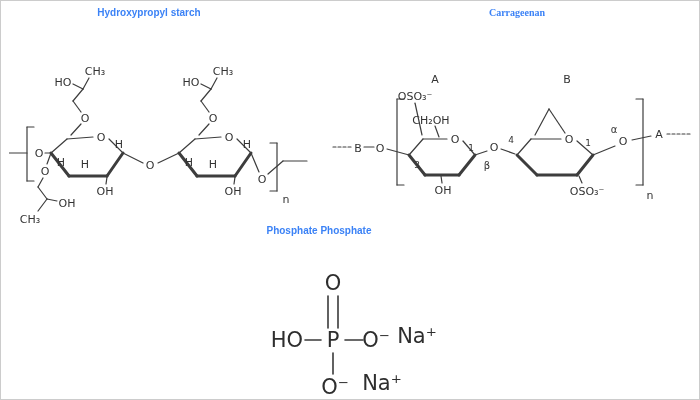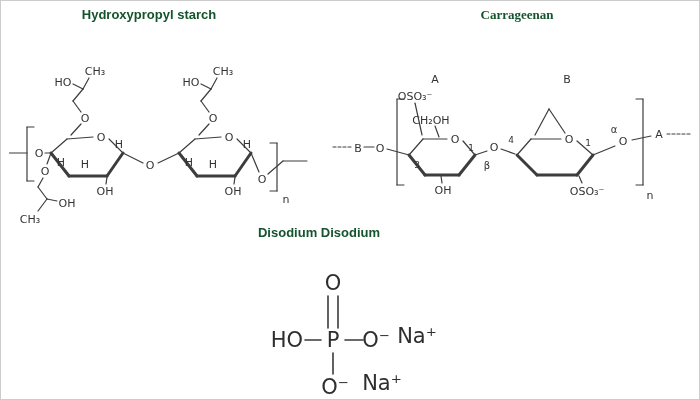--- a/index.html
+++ b/index.html
@@ -3,41 +3,41 @@
 <meta charset="utf-8">
 <style>
   * { margin:0; padding:0; box-sizing:border-box; }
   body { font-family:"Liberation Sans", sans-serif; background:#ffffff; }
   .canvas {
     position:relative; width:700px; height:400px;
     background:#ffffff; border:1px solid #cccccc; overflow:hidden;
   }
   .title {
     position:absolute; width:200px; text-align:center;
-    font-size:13px; font-weight:bold; color:#14532d;
+    font-size:10px; font-weight:bold; color:#3b82f6;
     font-family:"Liberation Sans", sans-serif;
   }
   svg.struct { position:absolute; }
   svg text {
     font-family:"DejaVu Sans", sans-serif;
     fill:#333333; text-anchor:middle; dominant-baseline:central;
   }
   svg text.lbl   { font-size:11px; }
   svg text.num   { font-size:9px;  }
   svg text.greek { font-size:10px; }
   svg.phos text  { font-size:21px; fill:#2e2e2e; }
 </style>
 </head>
 <body>
 
 <div class="canvas">
 
   <div class="title" style="left:48px; top:6px;">Hydroxypropyl starch</div>
   <div class="title" style="left:416px; top:6px;font-family:Liberation Serif, serif;">Carrageenan</div>
-  <div class="title" style="left:218px; top:224px;">Disodium Disodium</div>
+  <div class="title" style="left:218px; top:224px;">Phosphate Phosphate</div>
 
   <svg class="struct" style="left:8px; top:30px;" width="300" height="200" viewBox="0 0 300 200">
     <g stroke="#3d3d3d" stroke-width="1.2" fill="none" stroke-linecap="round">
 
       <line x1="0" y1="122" x2="18" y2="122"></line>
       <line x1="18" y1="96" x2="18" y2="150"></line>
       <line x1="18" y1="96" x2="25" y2="96"></line>
       <line x1="18" y1="150" x2="25" y2="150"></line>
       <line x1="36" y1="122" x2="42" y2="122"></line>
 

